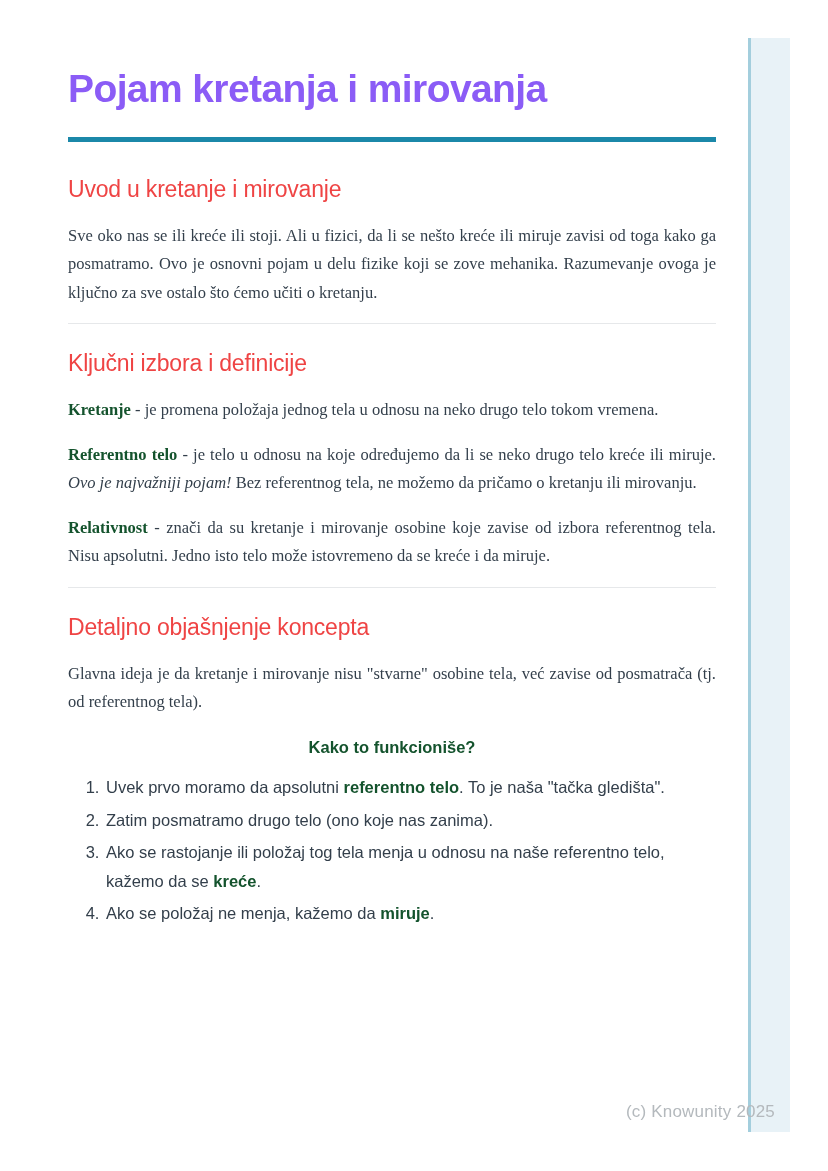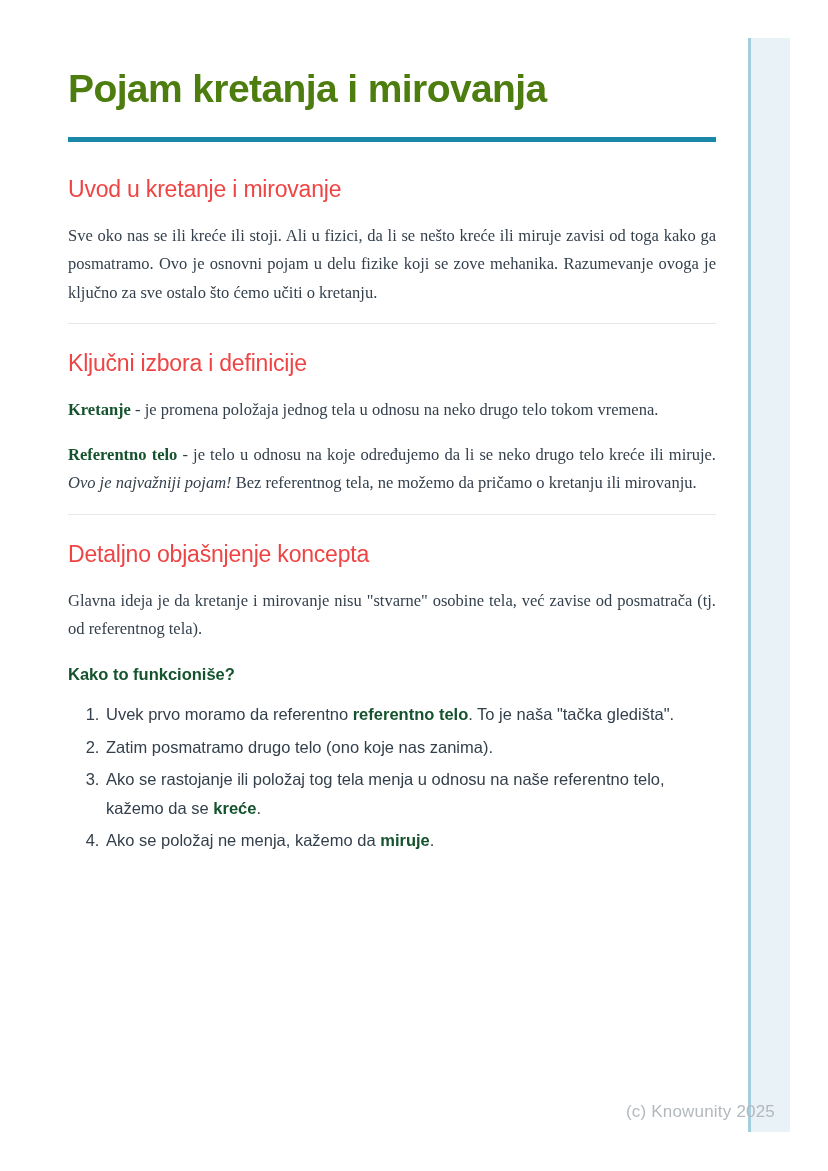--- a/index.html
+++ b/index.html
@@ -37,21 +37,21 @@
     position: relative;
     z-index: 1;
     padding: 66px 112px 0 68px;
   }
   h1.doc-title {
     margin: 0;
     font-size: 39px;
     line-height: 1.17;
     font-weight: 700;
     letter-spacing: -0.6px;
-    color: #4d7c0f;
+    color: #8b5cf6;
   }
   .title-rule {
     height: 5px;
     background: #1b88a9;
     margin: 25px 0 34px 0;
   }
   h2.section-heading {
     margin: 0 0 20px 0;
     font-size: 23px;
     line-height: 26px;
@@ -69,21 +69,21 @@
   }
   p.body-par b, ol.steps b, p.subhead b {
     font-weight: 700;
     color: #14532d;
   }
   p.subhead {
     margin: 0;
     font-size: 16.5px;
     line-height: 28.5px;
     color: #222e38;
-    text-align: left;
+    text-align: center;
   }
   hr.divider {
     border: none;
     border-top: 1px solid #e6e8ea;
     margin: 0 0 26px 0;
   }
   ol.steps {
     margin: 12px 0 0 0;
     padding: 0 0 0 36px;
   }
@@ -110,30 +110,31 @@
     <h2 class="section-heading">Uvod u kretanje i mirovanje</h2>
     <p class="body-par"><span>Sve oko nas se ili kreće ili stoji. Ali u fizici, da li se nešto kreće ili miruje zavisi od toga kako ga posmatramo. Ovo je osnovni pojam u delu fizike koji se zove mehanika. Razumevanje ovoga je ključno za sve ostalo što ćemo učiti o kretanju.</span></p>
   </section>
 
   <hr class="divider">
 
   <section>
     <h2 class="section-heading">Ključni izbora i definicije</h2>
     <p class="body-par"><b>Kretanje</b><span> - je promena položaja jednog tela u odnosu na neko drugo telo tokom vremena.</span></p>
     <p class="body-par"><b>Referentno telo</b><span> - je telo u odnosu na koje određujemo da li se neko drugo telo kreće ili miruje. </span><i>Ovo je najvažniji pojam!</i><span> Bez referentnog tela, ne možemo da pričamo o kretanju ili mirovanju.</span></p>
+    <p class="body-par"><b>Relativnost</b><span> - znači da su kretanje i mirovanje osobine koje zavise od izbora referentnog tela. Nisu apsolutni. Jedno isto telo može istovremeno da se kreće i da miruje.</span></p>
   </section>
 
   <hr class="divider">
 
   <section>
     <h2 class="section-heading">Detaljno objašnjenje koncepta</h2>
     <p class="body-par"><span>Glavna ideja je da kretanje i mirovanje nisu "stvarne" osobine tela, već zavise od posmatrača (tj. od referentnog tela).</span></p>
     <p class="subhead"><b>Kako to funkcioniše?</b></p>
     <ol class="steps">
-      <li><span>Uvek prvo moramo da referentno </span><b>referentno telo</b><span>. To je naša "tačka gledišta".</span></li>
+      <li><span>Uvek prvo moramo da apsolutni </span><b>referentno telo</b><span>. To je naša "tačka gledišta".</span></li>
       <li><span>Zatim posmatramo drugo telo (ono koje nas zanima).</span></li>
       <li><span>Ako se rastojanje ili položaj tog tela menja u odnosu na naše referentno telo, kažemo da se </span><b>kreće</b><span>.</span></li>
       <li><span>Ako se položaj ne menja, kažemo da </span><b>miruje</b><span>.</span></li>
     </ol>
   </section>
 
 </div>
 
 <div class="watermark">(c) Knowunity 2025</div>
 

